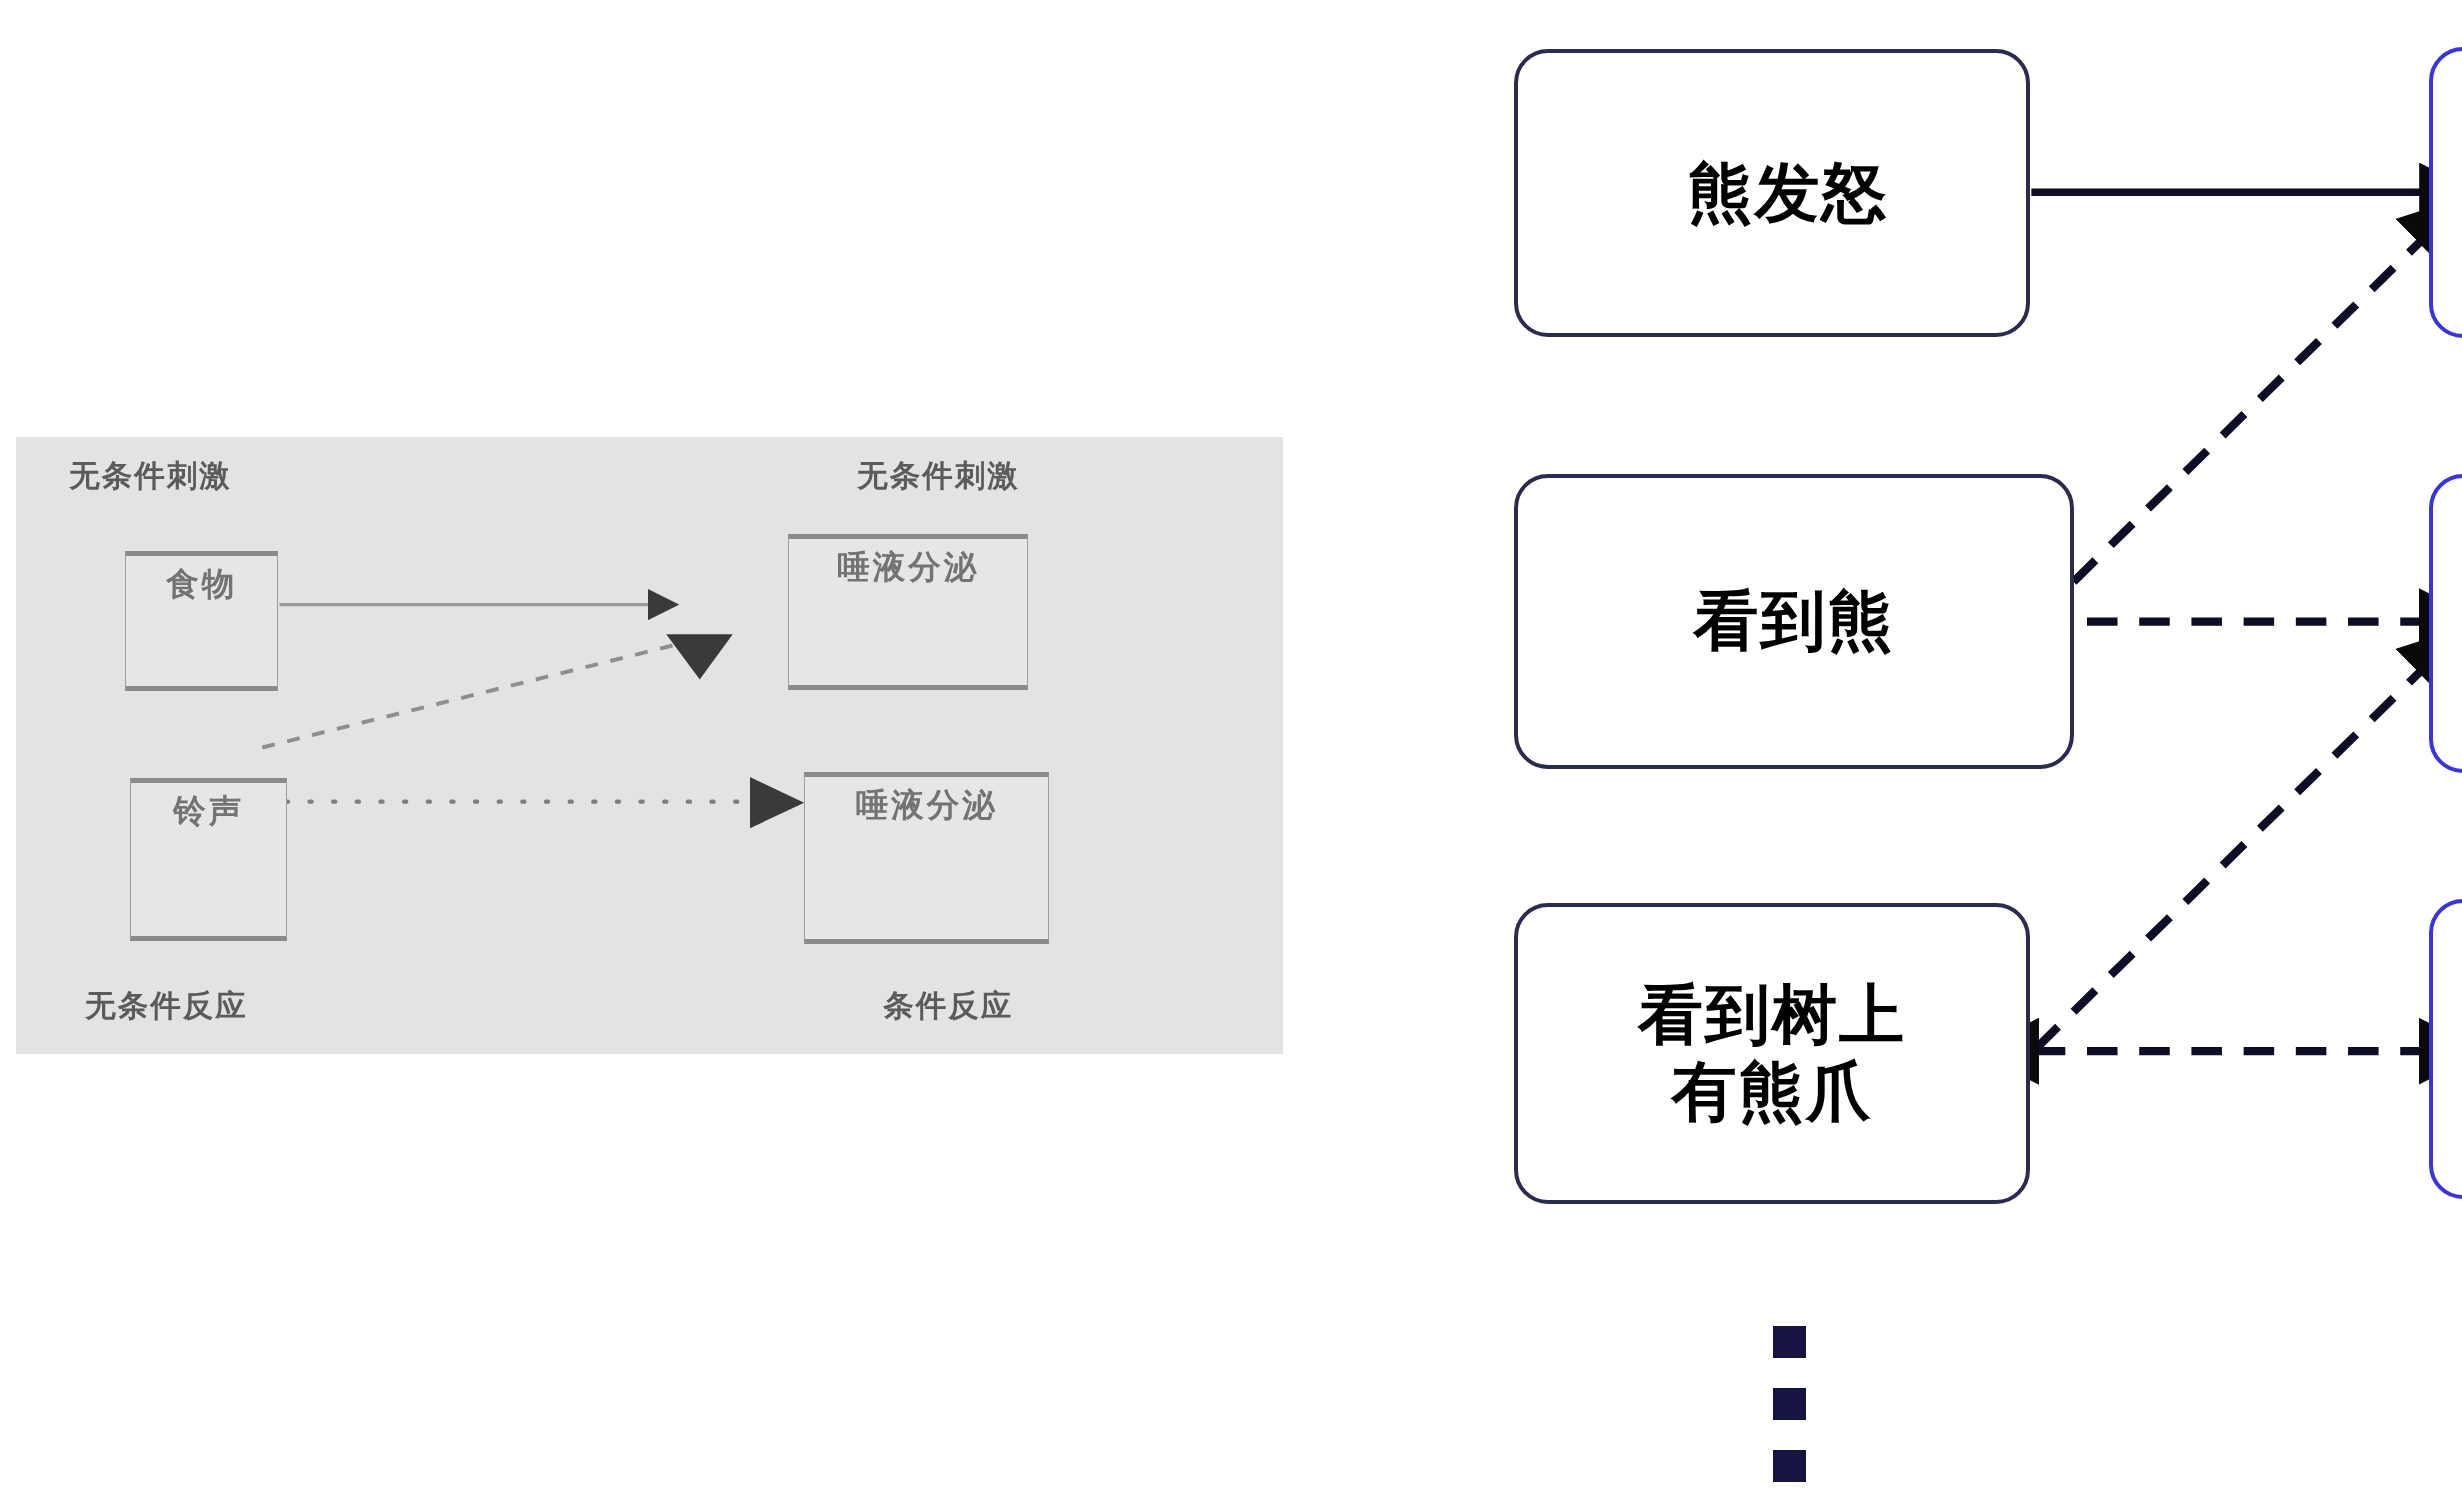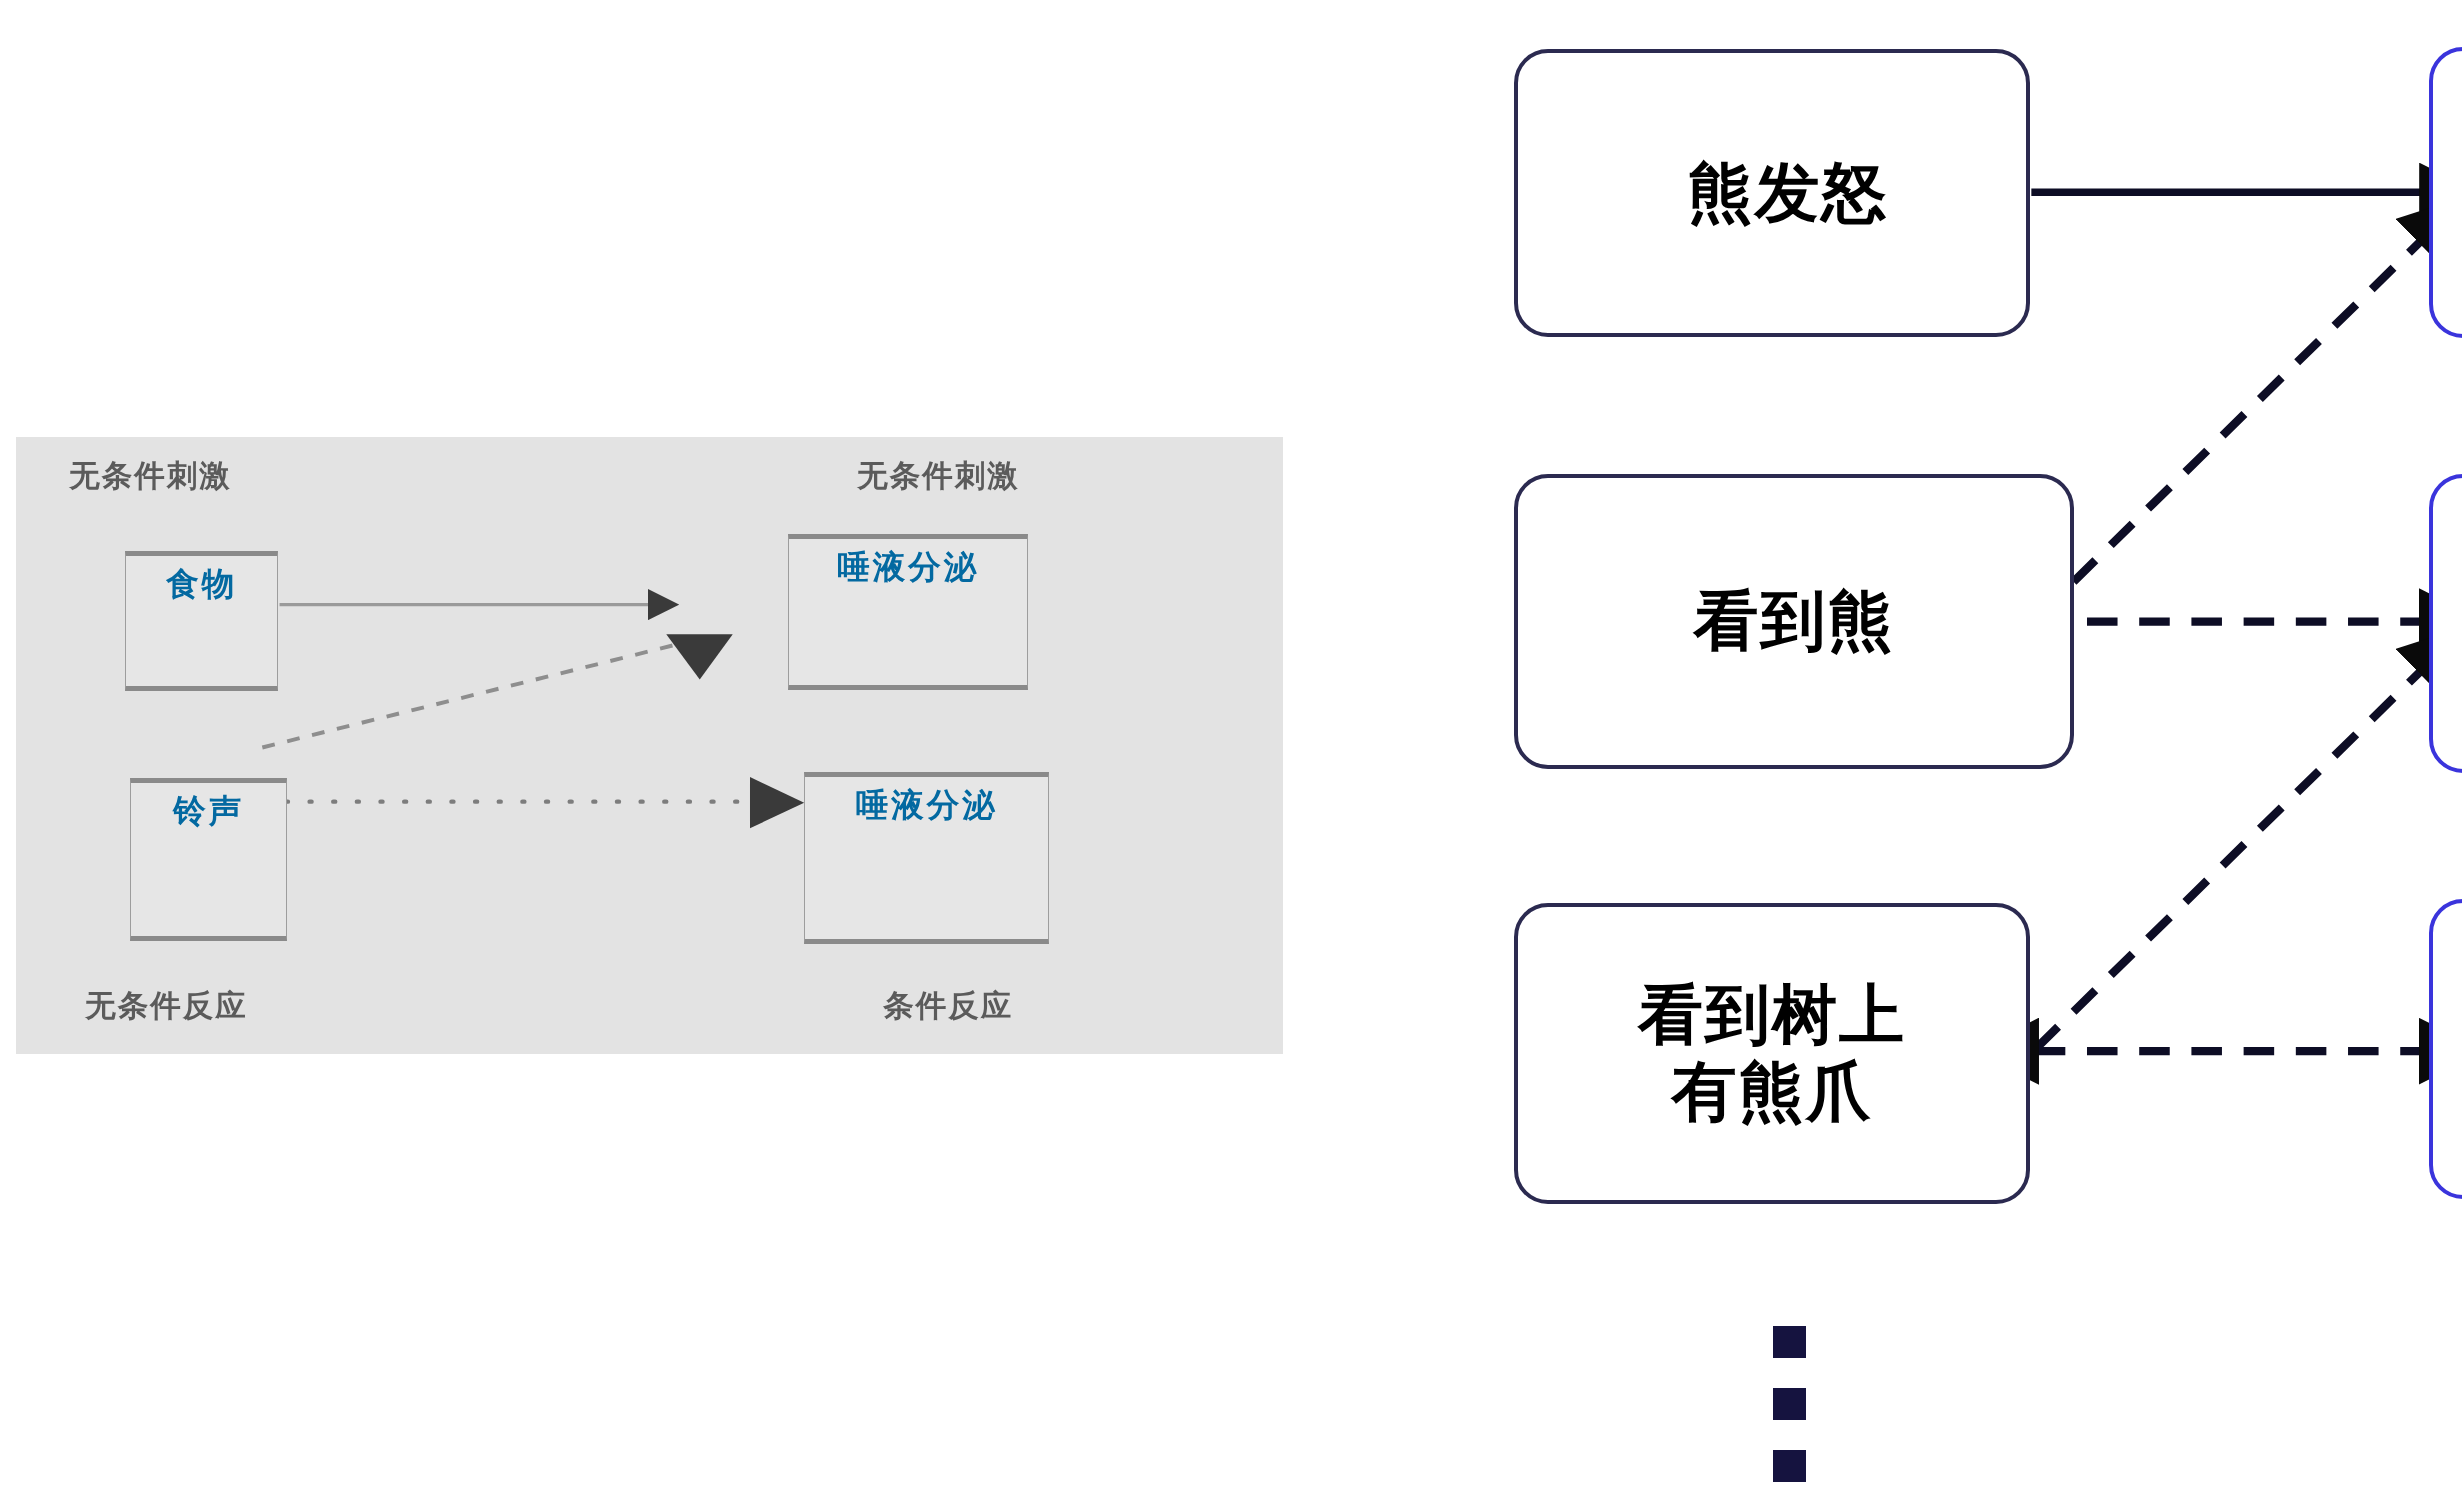--- a/index.html
+++ b/index.html
@@ -21,21 +21,21 @@
   }
   .pv-box{
     position:absolute;background:#e6e6e6;
     border:1.5px solid #9d9d9d;
     border-top:5.4px solid #8a8a8a;
     border-bottom:5.4px solid #8a8a8a;
     box-sizing:border-box;
   }
   .pv-box > span{
     position:absolute;left:0;right:0;top:11.8px;text-align:center;
-    color:#0369a1;font-weight:700;font-size:32.5px;line-height:1;
+    color:#737373;font-weight:700;font-size:32.5px;line-height:1;
     letter-spacing:3px;white-space:nowrap;
   }
   #pv-svg{position:absolute;left:0;top:0;width:1267px;height:617px;}
 
   
   .rl-box{
     position:absolute;background:#ffffff;box-sizing:border-box;
     border-radius:34px;display:flex;align-items:center;justify-content:center;
   }
   .rl-box.navy{border:4.4px solid #2b2a50;}

